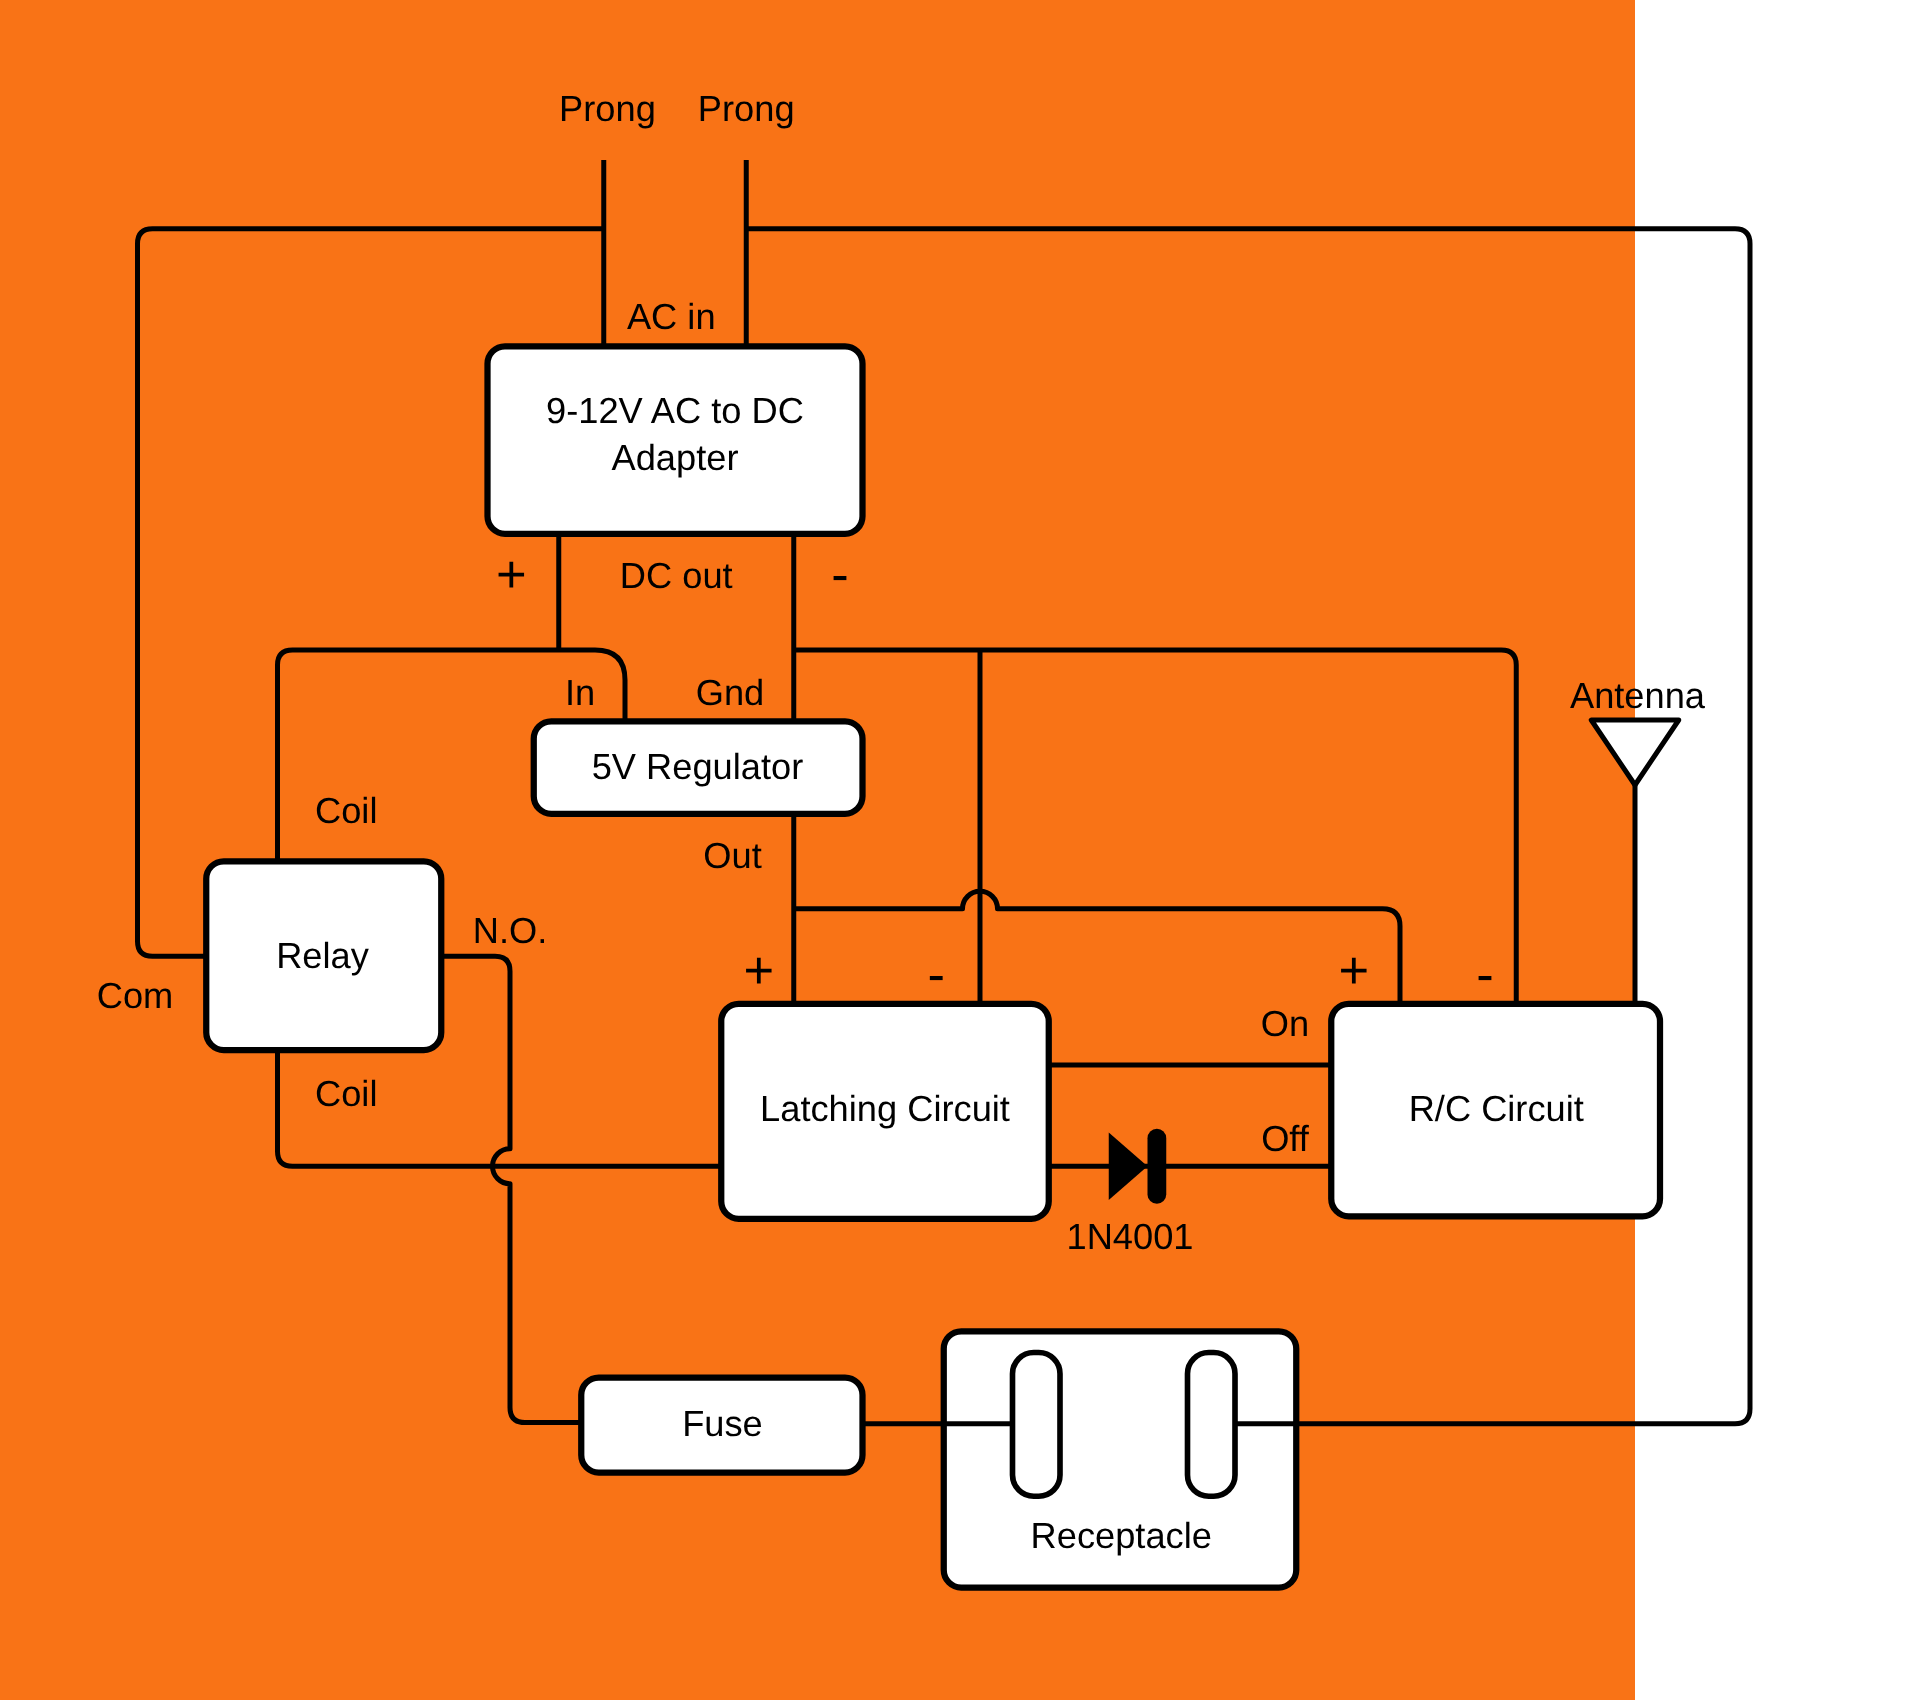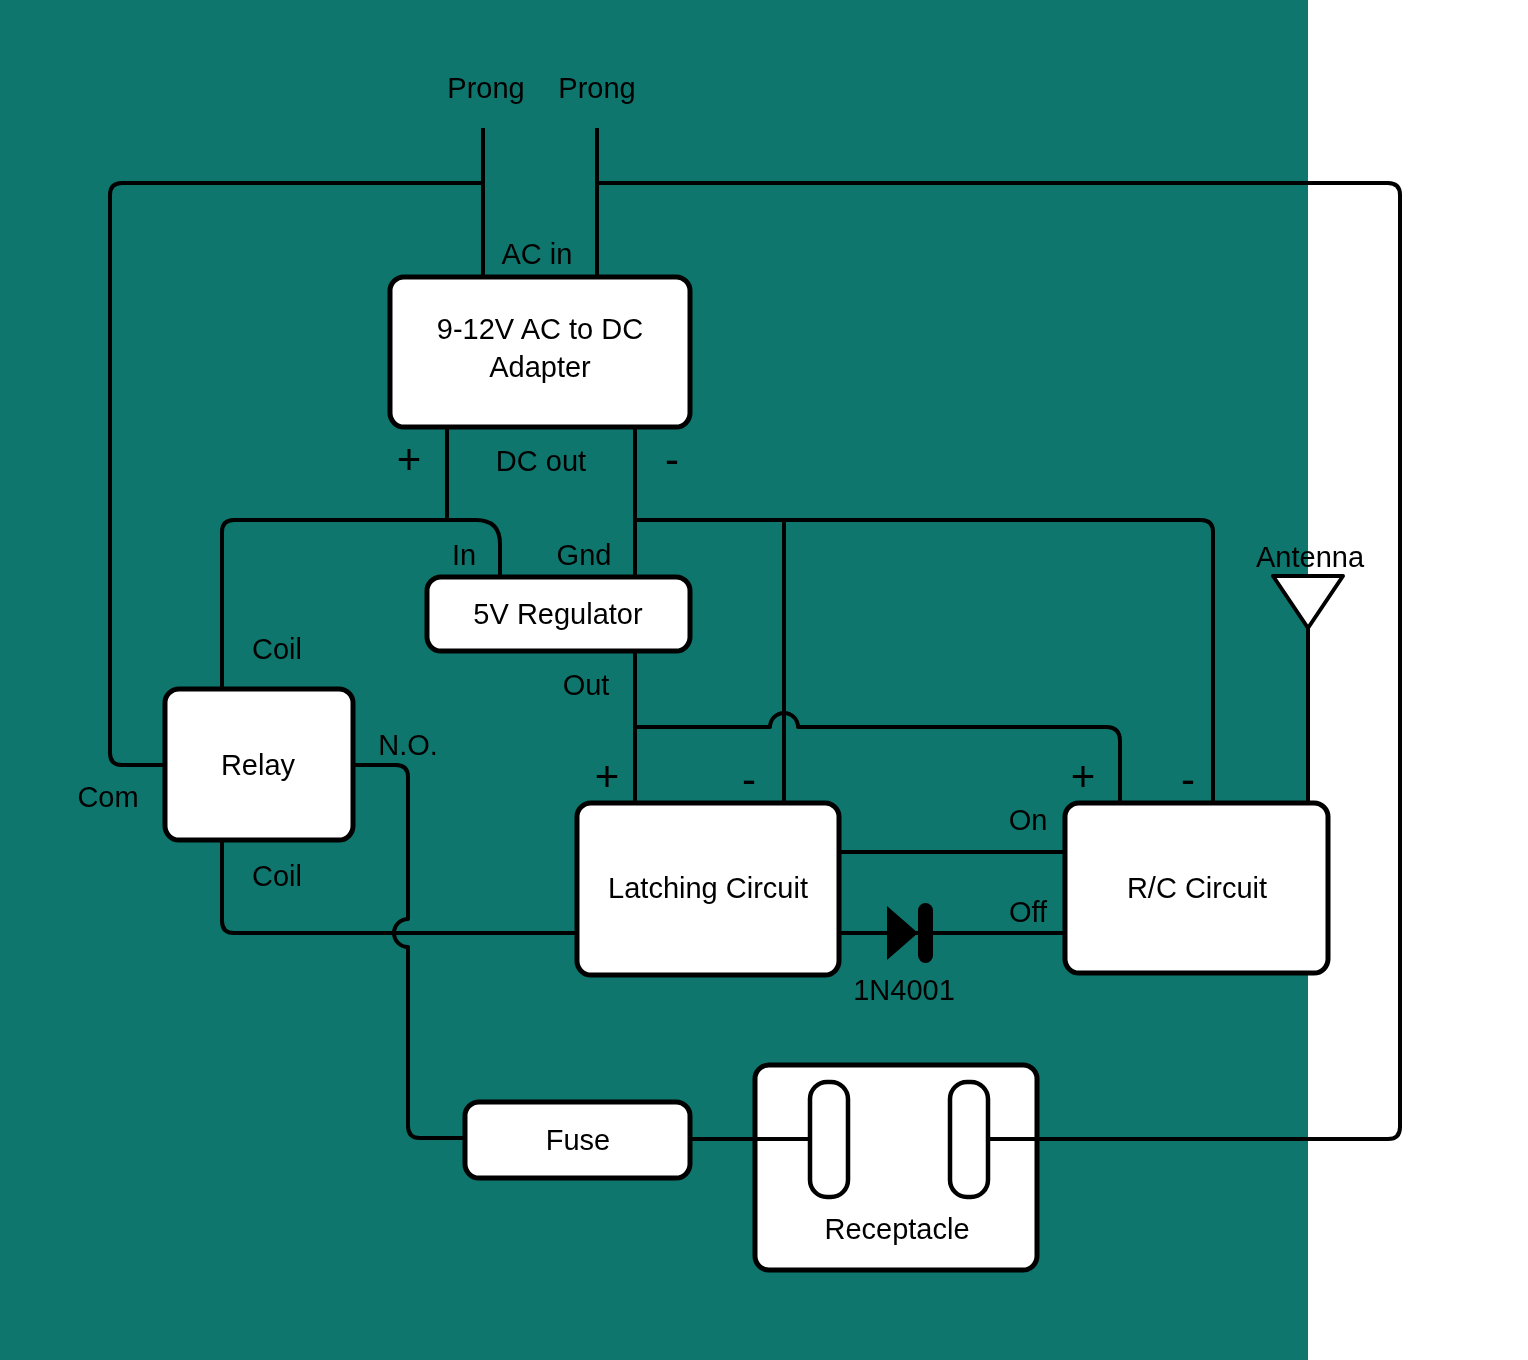--- a/index.html
+++ b/index.html
@@ -4,21 +4,21 @@
 <style>
   html, body {
     margin: 0;
     padding: 0;
     background: #ffffff;
   }
   .stage {
     width: 1308px;
     height: 1360px;
     position: relative;
-    background: #0f766e;
+    background: #f97316;
   }
   svg { display: block; }
   .wire {
     fill: none;
     stroke: #000000;
     stroke-width: 4;
     stroke-linecap: butt;
     stroke-linejoin: round;
   }
   .box {

